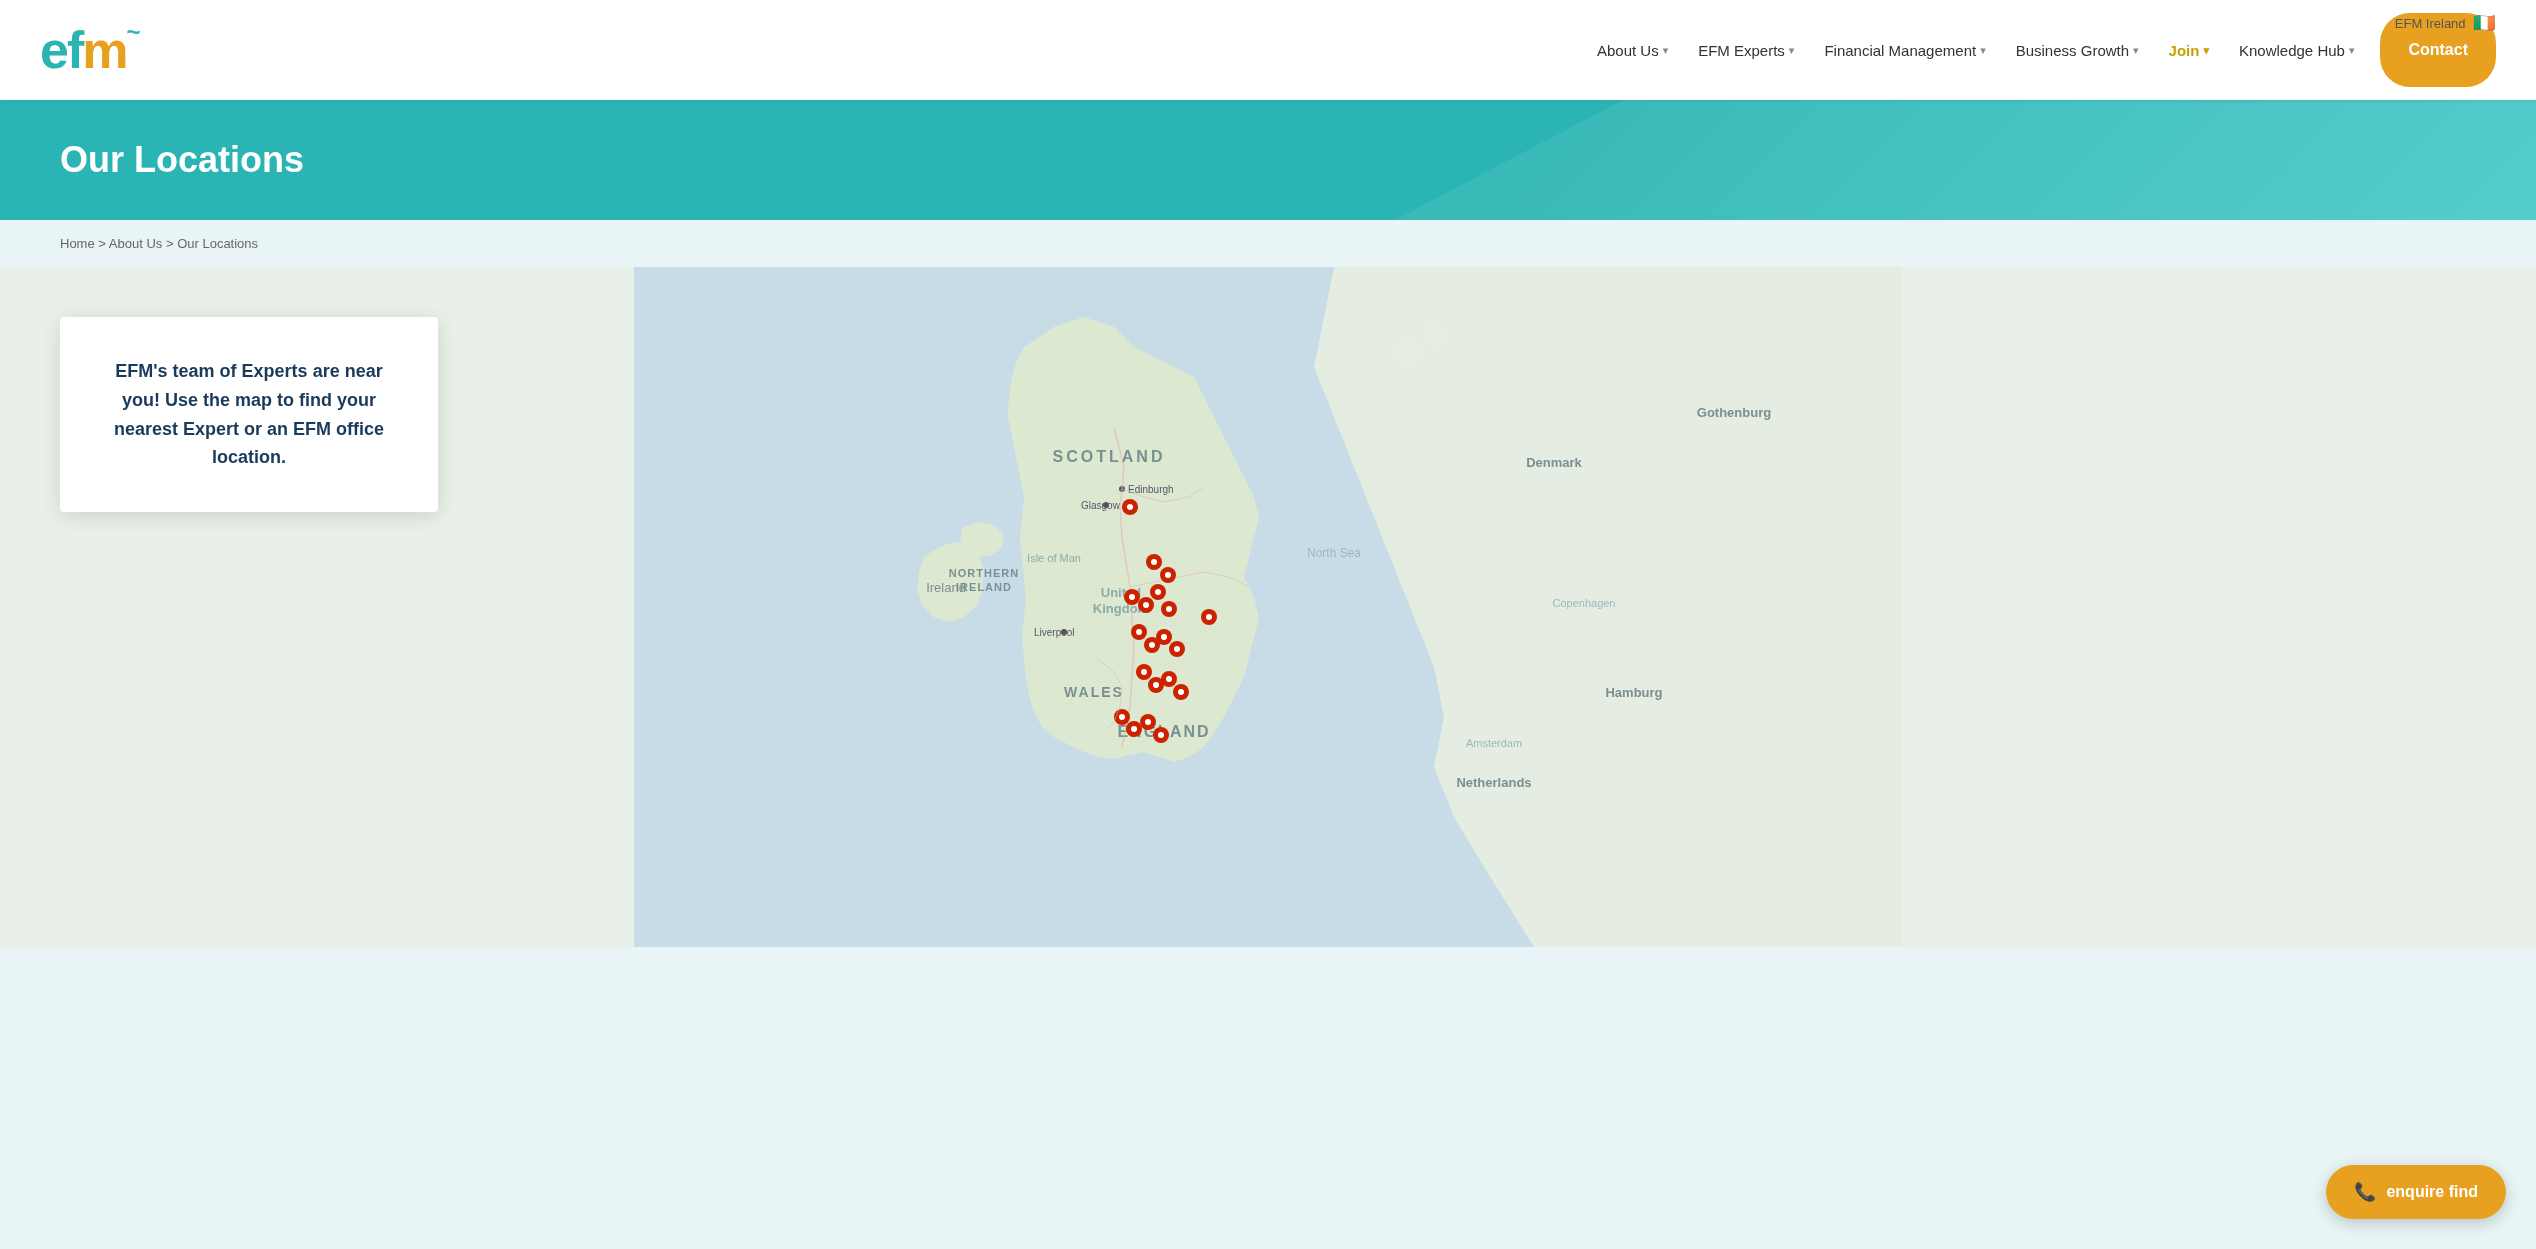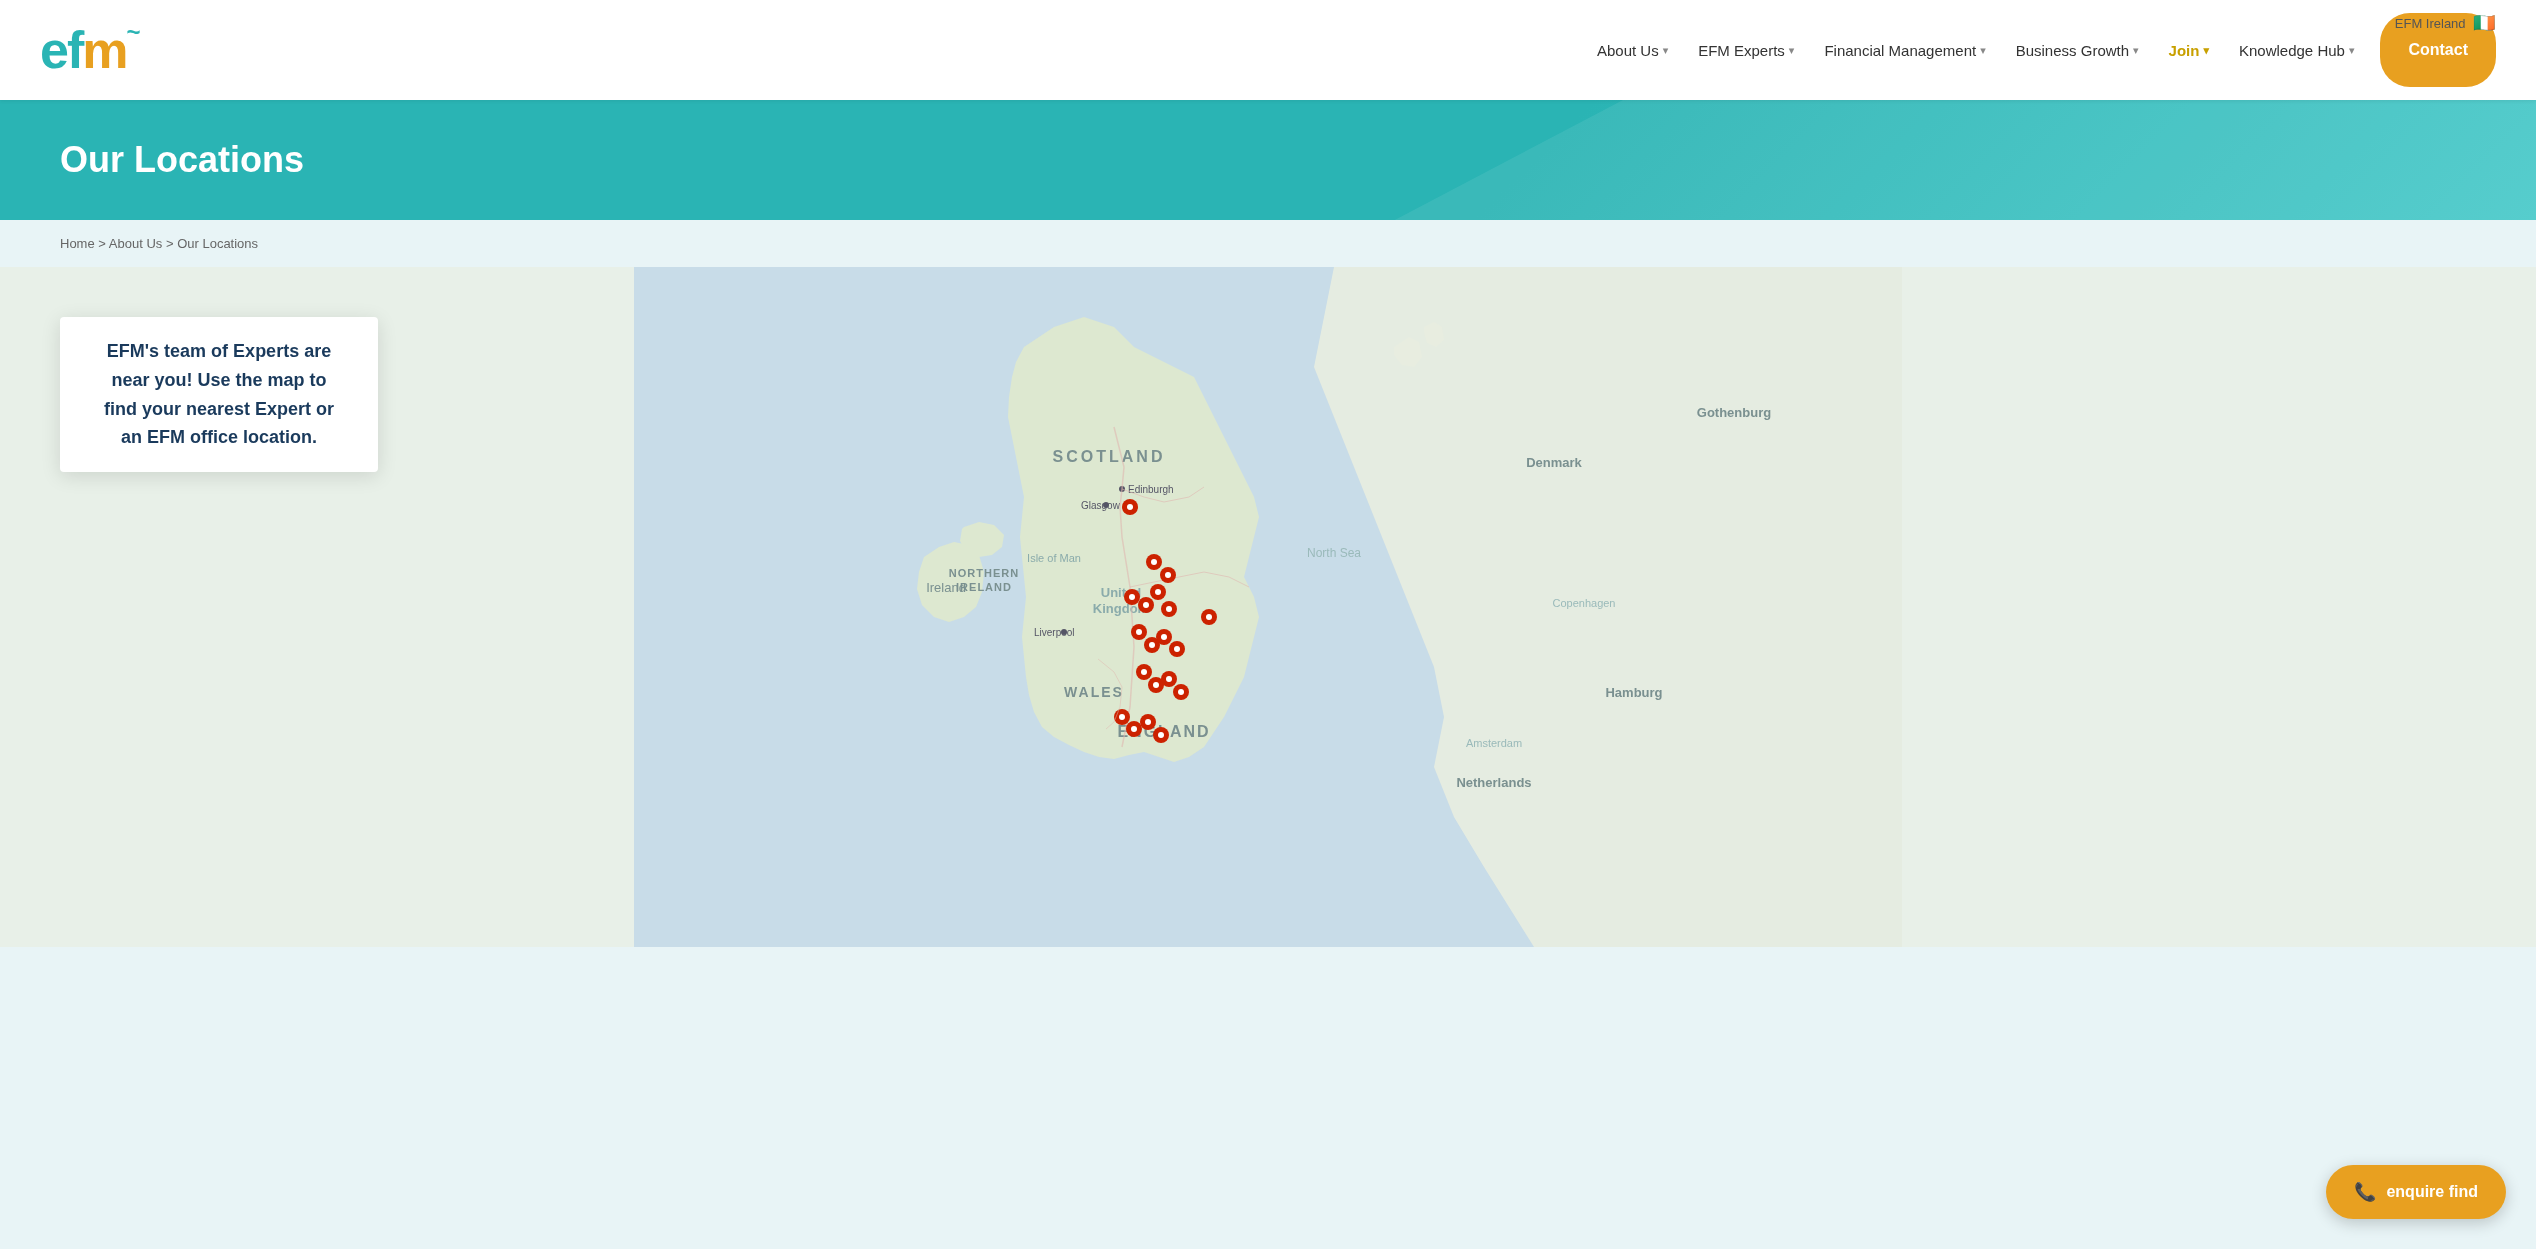--- a/index.html
+++ b/index.html
@@ -122,24 +122,24 @@
       top: 0; left: 0; right: 0; bottom: 0;
       background: #e8f0e8;
       overflow: hidden;
     }
 
     
     .info-card {
       position: absolute;
       top: 50px;
       left: 60px;
-      width: 318px;
+      width: 378px;
       background: #fff;
       border-radius: 4px;
-      padding: 20px 36px;
+      padding: 40px 36px;
       box-shadow: 0 4px 20px rgba(0,0,0,0.12);
       z-index: 5;
     }
     .info-card p {
       font-size: 18px;
       font-weight: 700;
       color: #1a3a5c;
       text-align: center;
       line-height: 1.6;
     }

